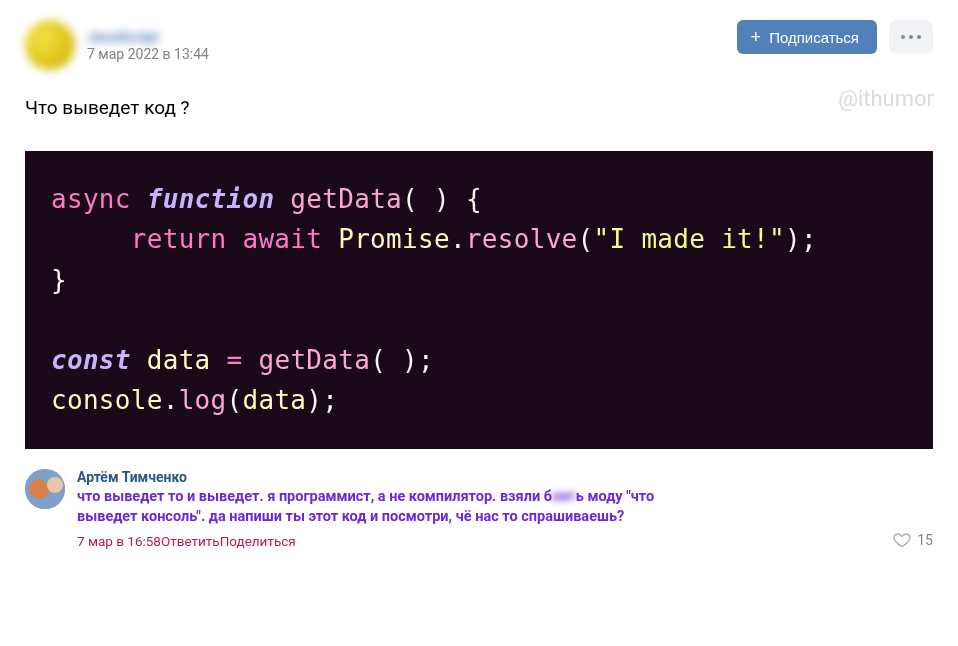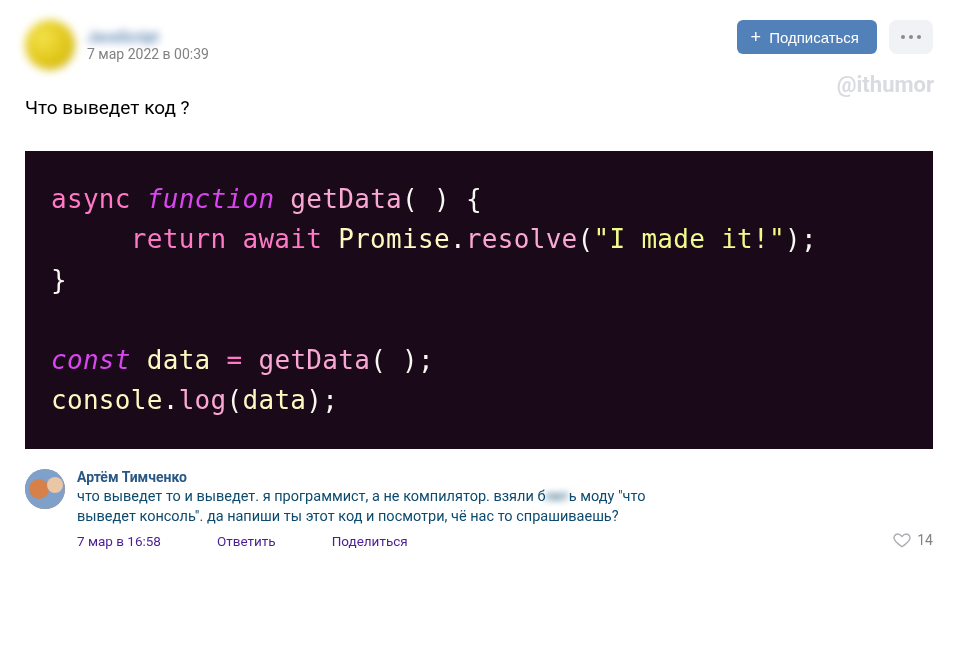--- a/index.html
+++ b/index.html
@@ -75,43 +75,43 @@
     justify-content: center;
     cursor: pointer;
     gap: 4px;
   }
   .more-btn .dot {
     width: 4px; height: 4px; border-radius: 50%; background: #818c99;
   }
   .watermark {
     position: absolute;
     right: 24px;
-    top: 72px;
+    top: 86px;
     color: #d9dbe0;
     font-size: 22px;
-    font-weight: 700;
+    font-weight: 400;
   }
   .post-text {
     margin-top: 26px;
     font-size: 19px;
     color: #000;
   }
   .code-img {
     margin-top: 32px;
     background: #1a0918;
     padding: 28px 20px 28px 26px;
     font-family: "Menlo", "Consolas", "DejaVu Sans Mono", monospace;
     font-size: 26px;
     line-height: 1.55;
     letter-spacing: 0.3px;
     white-space: pre;
     overflow: hidden;
   }
   .tok-kw    { color: #ff79c6; }
-  .tok-decl  { color: #d946ef; font-style: italic; }
+  .tok-decl  { color: #c4b5fd; font-style: italic; font-weight: bold; }
   .tok-fn    { color: #f9a8d4; }
   .tok-plain { color: #f8f8f2; }
   .tok-str   { color: #f1fa8c; }
   .tok-ident { color: #fef9c3; }
 
   .comments {
     margin-top: 20px;
     display: flex;
     gap: 12px;
   }
@@ -124,35 +124,36 @@
   .c-avatar svg { width: 100%; height: 100%; }
   .c-body { flex: 1; }
   .c-author {
     color: #2a5885;
     font-weight: 700;
     font-size: 14px;
     margin-bottom: 2px;
   }
   .c-text {
     font-size: 14.5px;
-    color: #0c4a6e;
+    color: #6d28d9;
     line-height: 1.4;
+    font-weight: bold;
   }
   .c-text .blur-word {
     filter: blur(3px);
   }
   .c-meta {
     margin-top: 6px;
     font-size: 13.5px;
-    color: #4c1d95;
-    display: flex;
-    align-items: center;
-    gap: 16px;
-  }
-  .c-meta .link { cursor: pointer; margin-left: 40px; }
+    color: #be185d;
+    display: flex;
+    align-items: center;
+    gap: 0;
+  }
+  .c-meta .link { cursor: pointer; }
   .c-like {
     display: flex;
     align-items: center;
     gap: 6px;
     color: #828282;
     font-size: 14px;
   }
   .c-like svg { width: 18px; height: 18px; }
   .comment-row-right {
     display: flex;
@@ -162,21 +163,21 @@
 </head>
 <body>
 
 <div class="post">
 
   <div class="header">
     <div class="header-left">
       <div class="avatar"></div>
       <div class="author-block">
         <a class="author-name">JavaScript</a>
-        <span class="post-date">7 мар 2022 в 00:39</span>
+        <span class="post-date">7 мар 2022 в 13:44</span>
       </div>
     </div>
     <div class="header-right">
       <button class="subscribe-btn">
         <span class="plus">+</span>
         <span>Подписаться</span>
       </button>
       <button class="more-btn">
         <span class="dot"></span>
         <span class="dot"></span>
@@ -207,18 +208,18 @@
         <span>7 мар в 16:58</span>
         <span class="link">Ответить</span>
         <span class="link">Поделиться</span>
       </div>
     </div>
     <div class="comment-row-right">
       <div class="c-like">
         <svg viewBox="0 0 24 24" fill="none" stroke="#aaadb3" stroke-width="1.8">
           <path d="M12 21s-7.5-4.9-10-9.4C.4 8.1 2.3 4 6.3 4c2.3 0 3.9 1.3 5.7 3.4C13.8 5.3 15.4 4 17.7 4c4 0 5.9 4.1 4.3 7.6C19.5 16.1 12 21 12 21z"></path>
         </svg>
-        <span>14</span>
+        <span>15</span>
       </div>
     </div>
   </div>
 
 </div>
 
 </body></html>

